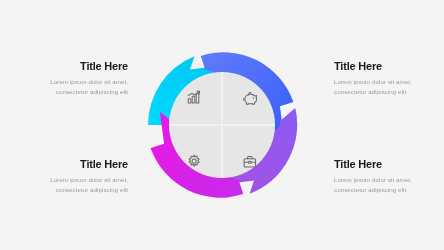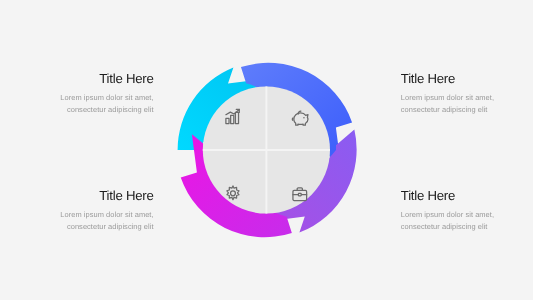--- a/index.html
+++ b/index.html
@@ -20,21 +20,21 @@
     background: #f4f4f4;
   }
 
   
   .text-block {
     position: absolute;
     width: 96px;
   }
   .text-block .tb-title {
     font-size: 11px;
-    font-weight: normal;
+    font-weight: bold;
     color: #1c1c1c;
     letter-spacing: -0.2px;
     line-height: 1.15;
     margin: 0 0 4px 0;
   }
   .text-block .tb-desc {
     font-size: 6.2px;
     color: #9a9a9a;
     line-height: 1.62;
     margin: 0;

